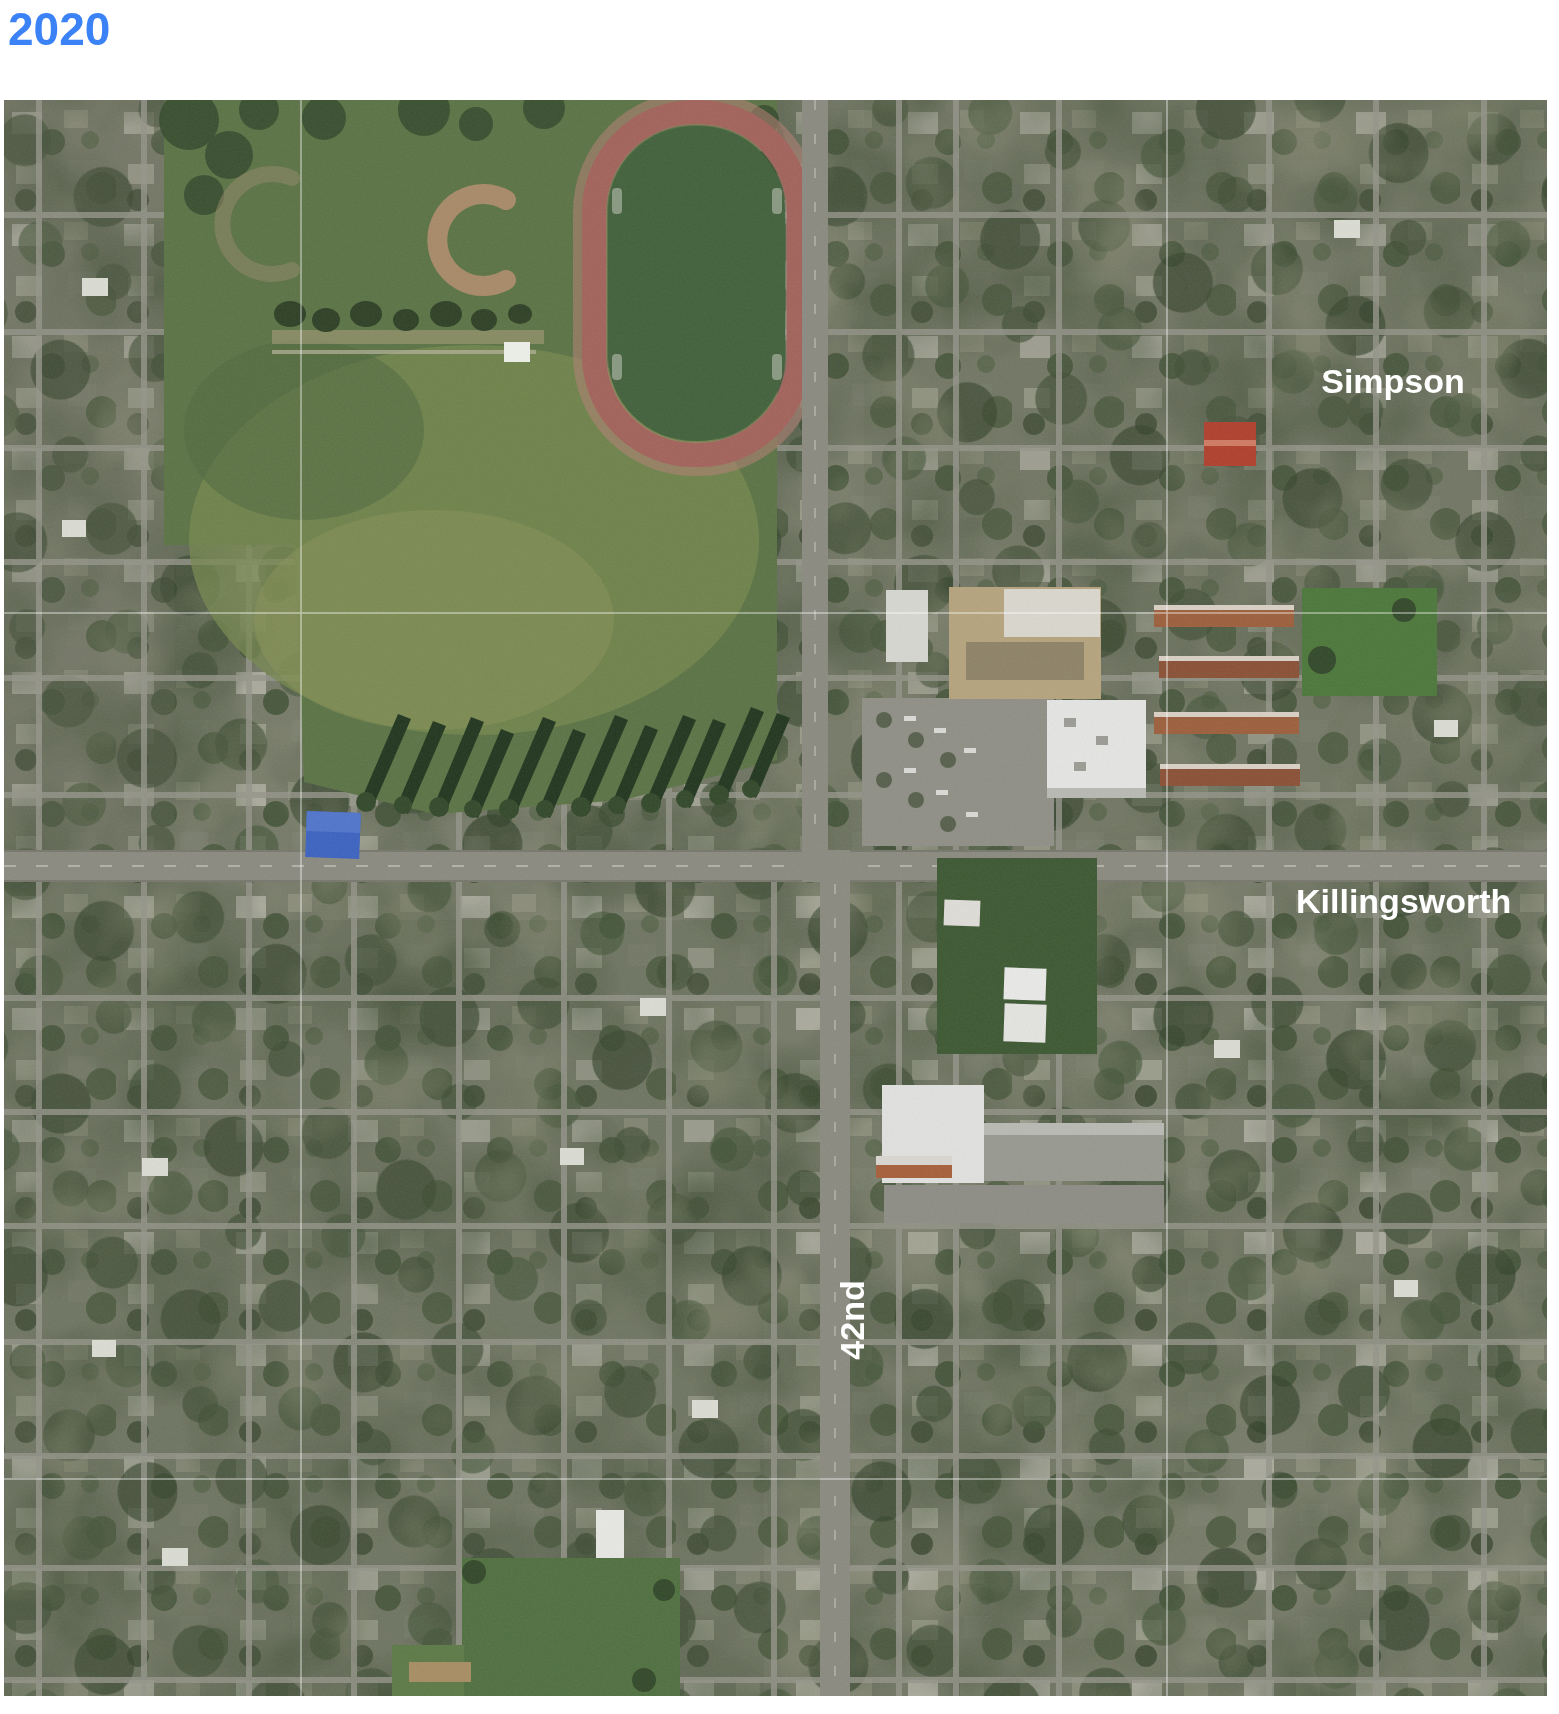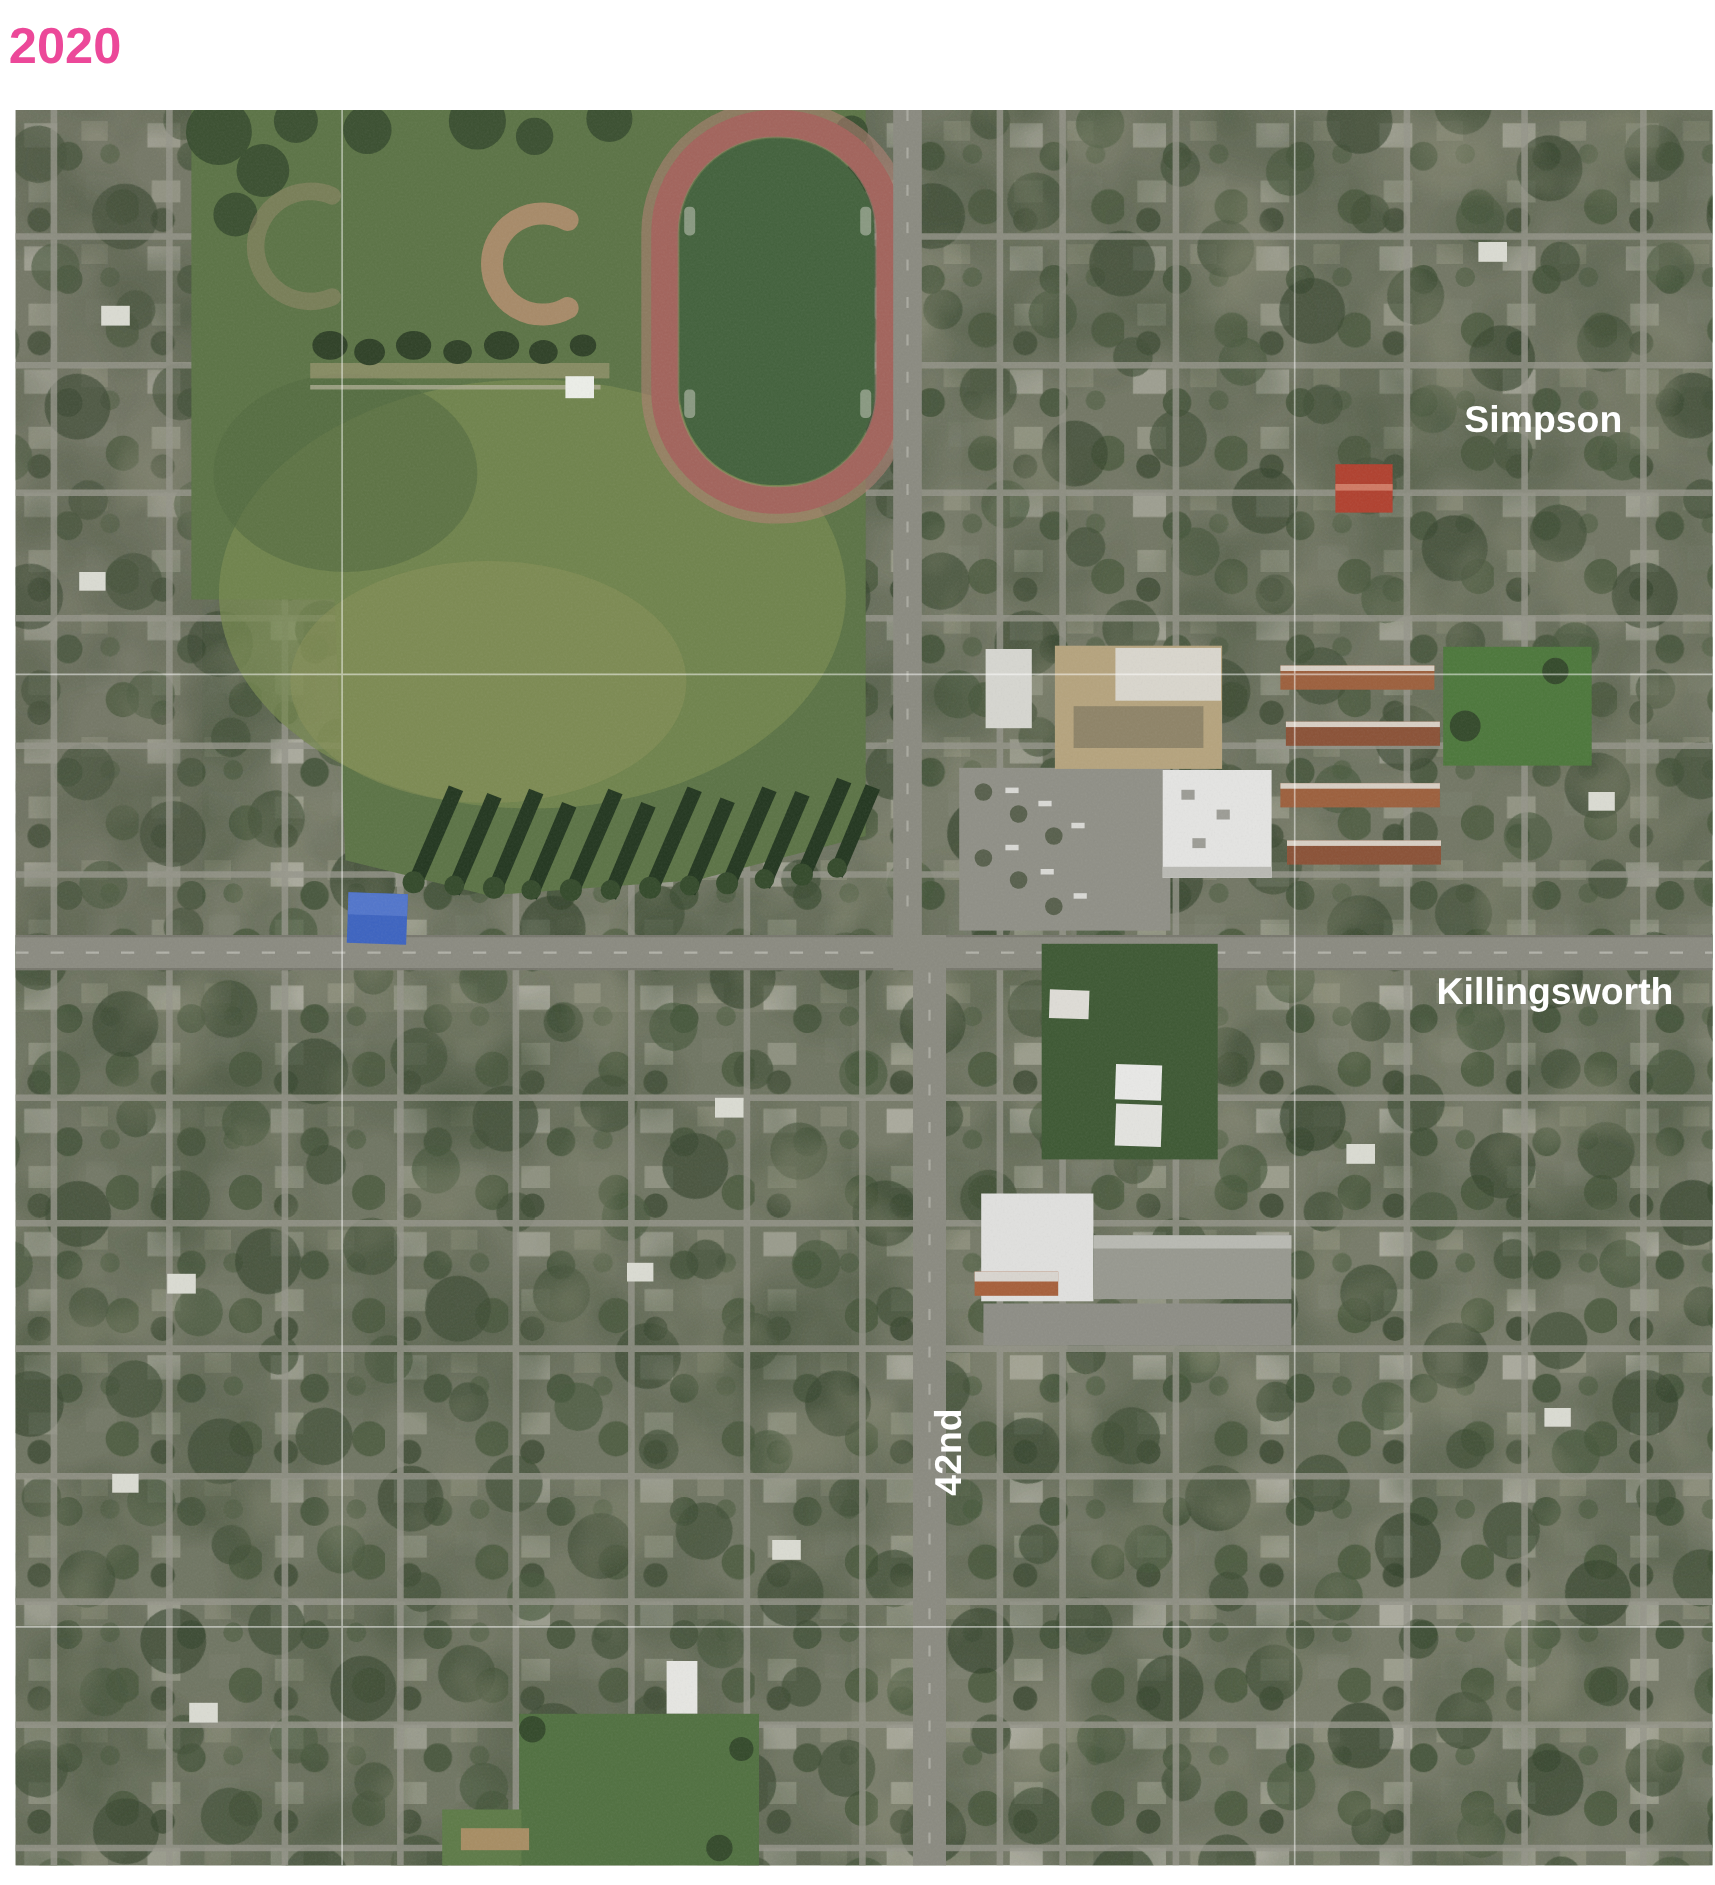--- a/index.html
+++ b/index.html
@@ -1,18 +1,18 @@
 <!DOCTYPE html>
 <html><head>
 <meta charset="utf-8">
 <style>
   html,body{margin:0;padding:0;background:#ffffff;}
   body{width:1559px;height:1714px;position:relative;font-family:"Liberation Sans",sans-serif;overflow:hidden;}
-  .year-title{position:absolute;left:8px;top:2px;font-size:46px;font-weight:700;color:#ec4899;letter-spacing:0px;margin-top:12px;}
-  .map-frame{position:absolute;left:14px;top:100px;width:1483px;height:1596px;}
+  .year-title{position:absolute;left:8px;top:2px;font-size:46px;font-weight:700;color:#3b82f6;letter-spacing:0px;}
+  .map-frame{position:absolute;left:4px;top:100px;width:1483px;height:1596px;}
   svg{display:block;}
   .street-label{font-family:"Liberation Sans",sans-serif;font-weight:700;font-size:34px;}
 </style>
 </head>
 <body>
 
 <div class="year-title">2020</div>
 
 <div class="map-frame">
 <svg width="1543" height="1596" viewBox="0 0 1543 1596">

